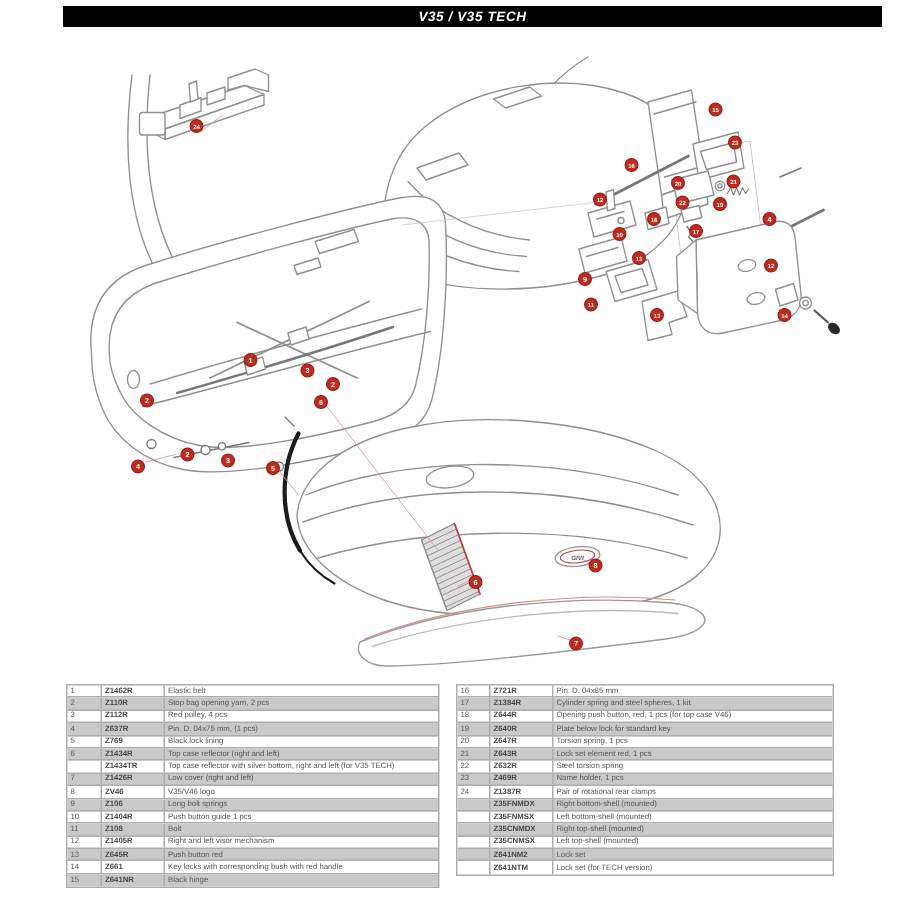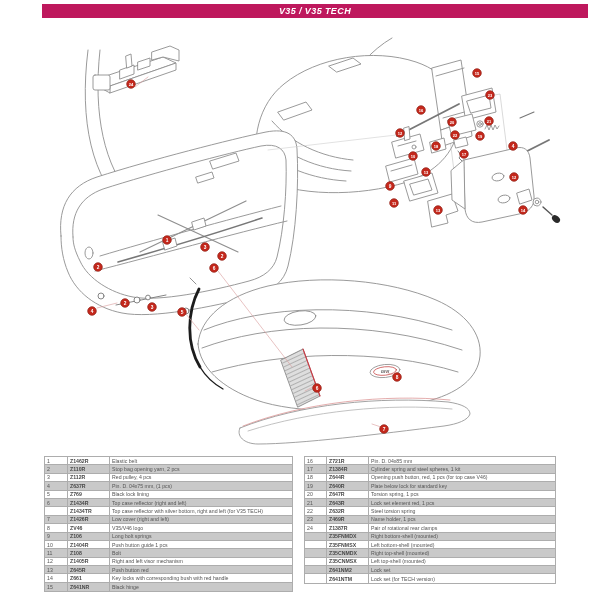--- a/index.html
+++ b/index.html
@@ -34,21 +34,21 @@
   .pcell{
     padding-left:2px;white-space:nowrap;overflow:hidden;height:100%;
     display:flex;align-items:center;border-right:1px solid #adadad;
   }
   .pcell:last-child{border-right:none;}
   .pcell.c1{font-weight:bold;color:#474747;}
 </style>
 </head>
 <body>
 
-<div class="header" style="background: #be185d;">
+<div class="header" style="background: #000000;">
   <span class="header-title">V35 / V35 TECH</span>
 </div>
 
 <svg id="diagram" width="600" height="452" viewBox="0 0 600 452">
   <defs>
     <pattern id="hatch" width="4" height="4" patternTransform="rotate(65)" patternUnits="userSpaceOnUse">
       <rect width="4" height="4" fill="#dedede"></rect>
       <line x1="0" y1="0" x2="0" y2="4" stroke="#8a8a8a" stroke-width="1.1"></line>
     </pattern>
   </defs>

